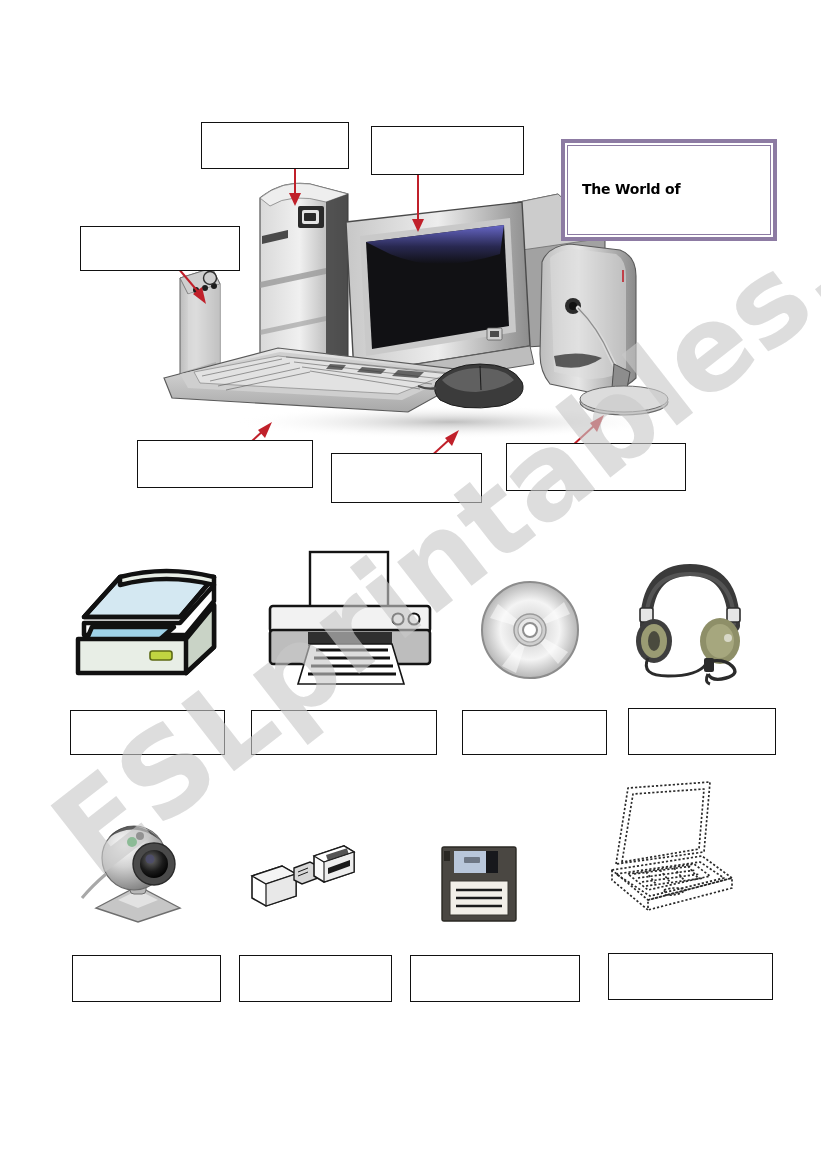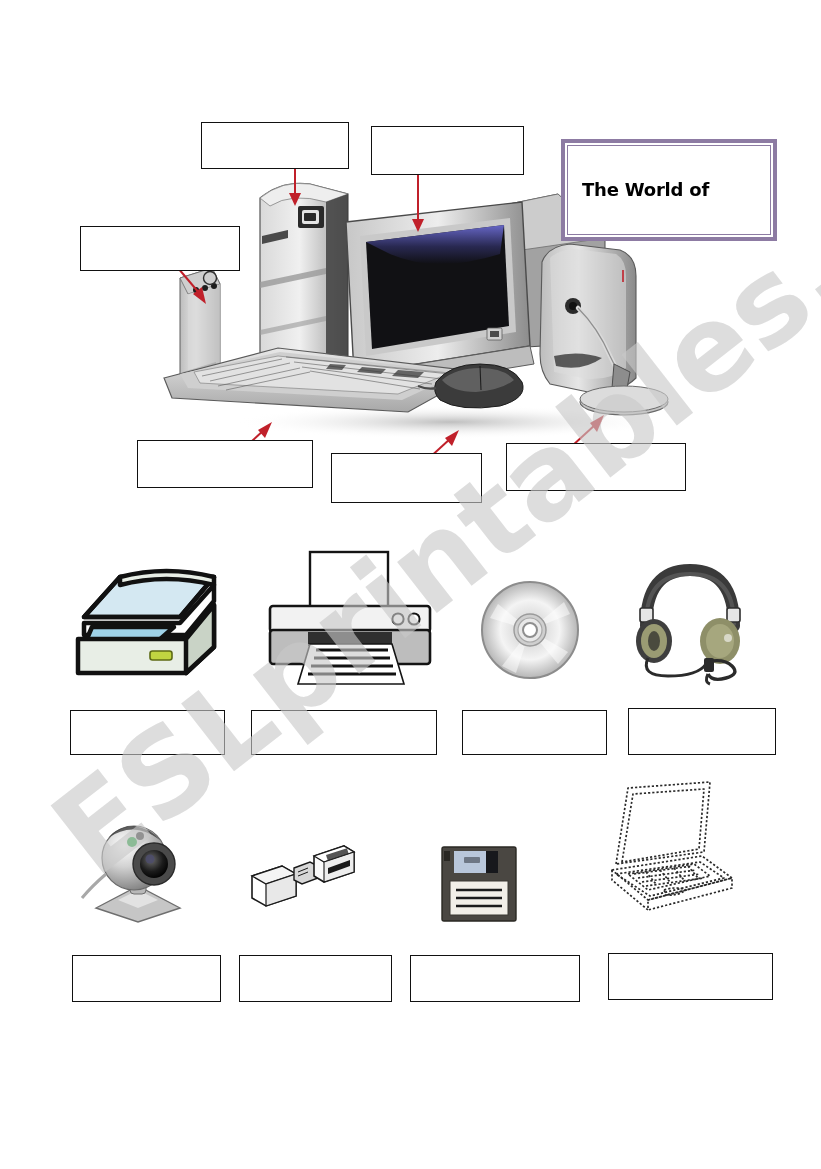--- a/index.html
+++ b/index.html
@@ -64,21 +64,21 @@
     border: 1px solid #8d7ba3;
     box-sizing: border-box;
     display: flex;
     flex-direction: column;
     justify-content: center;
     padding: 4px 14px;
   }
   #title-card .line {
     font-family: "DejaVu Sans", sans-serif;
     font-weight: bold;
-    font-size: 18px;
+    font-size: 14px;
     color: #000000;
     line-height: 1.55;
     letter-spacing: -0.2px;
   }
 
   
   .arrow-svg {
     position: absolute;
     z-index: 28;
     pointer-events: none;

